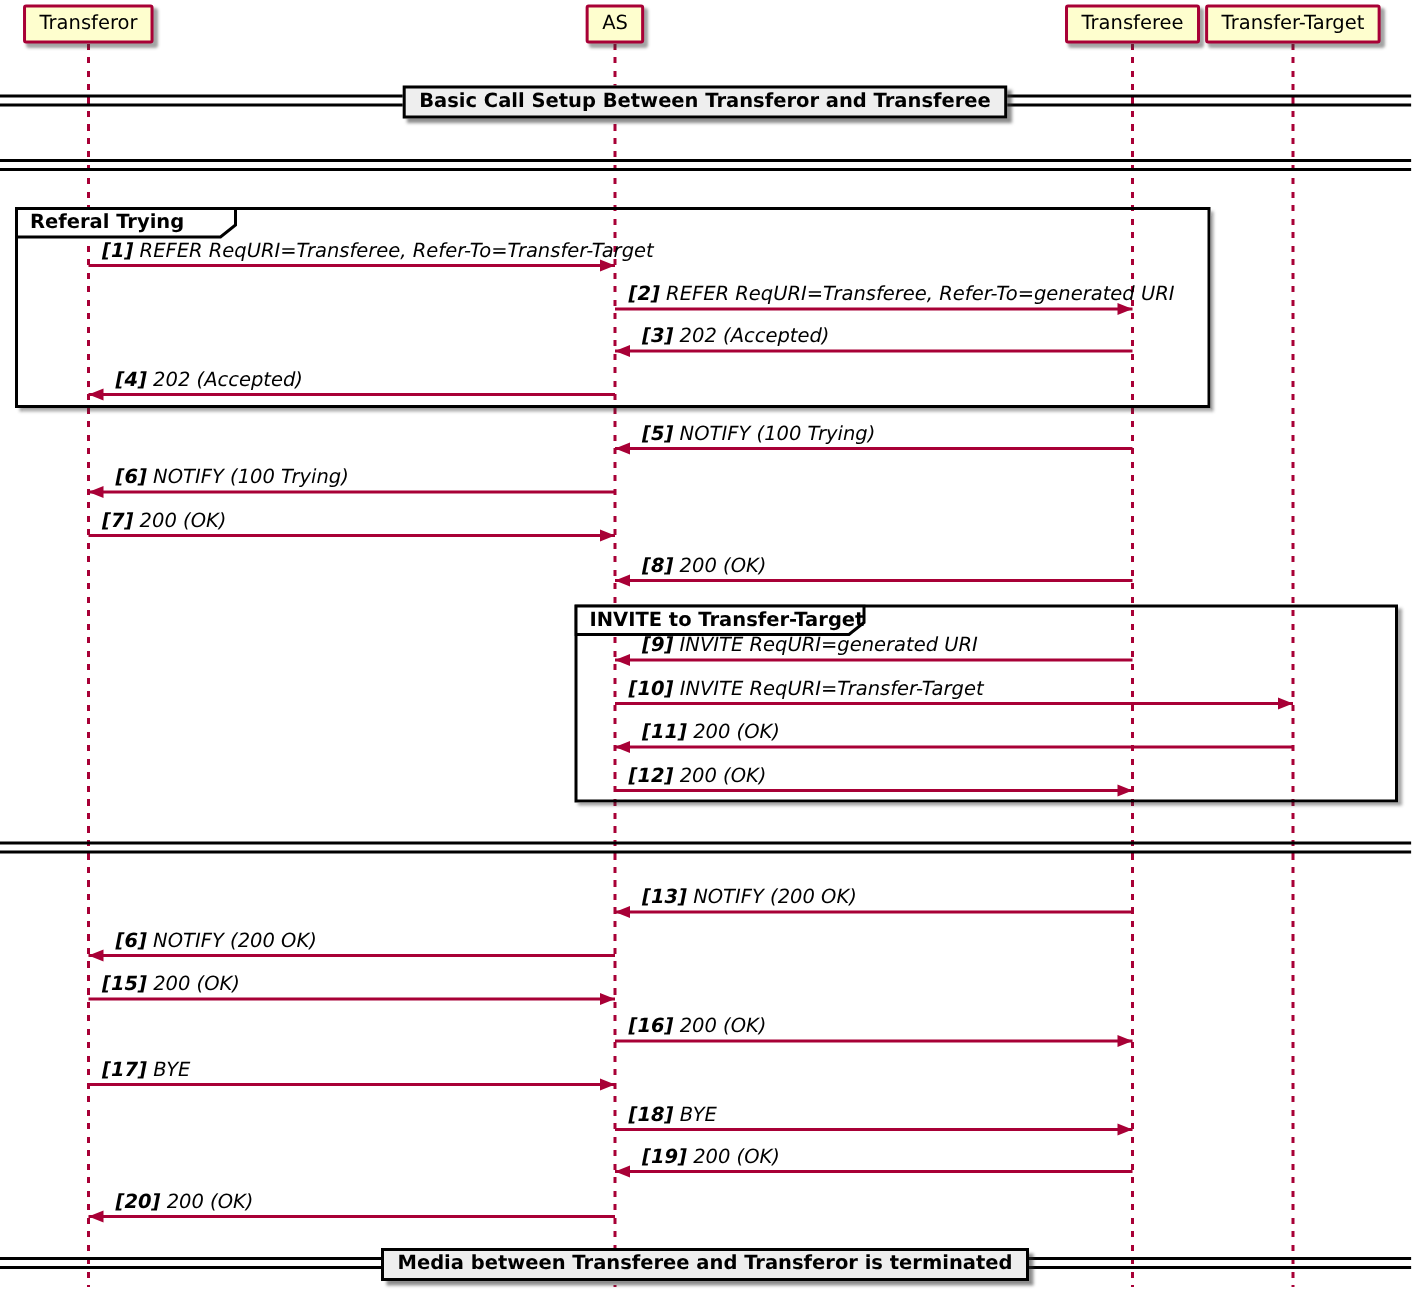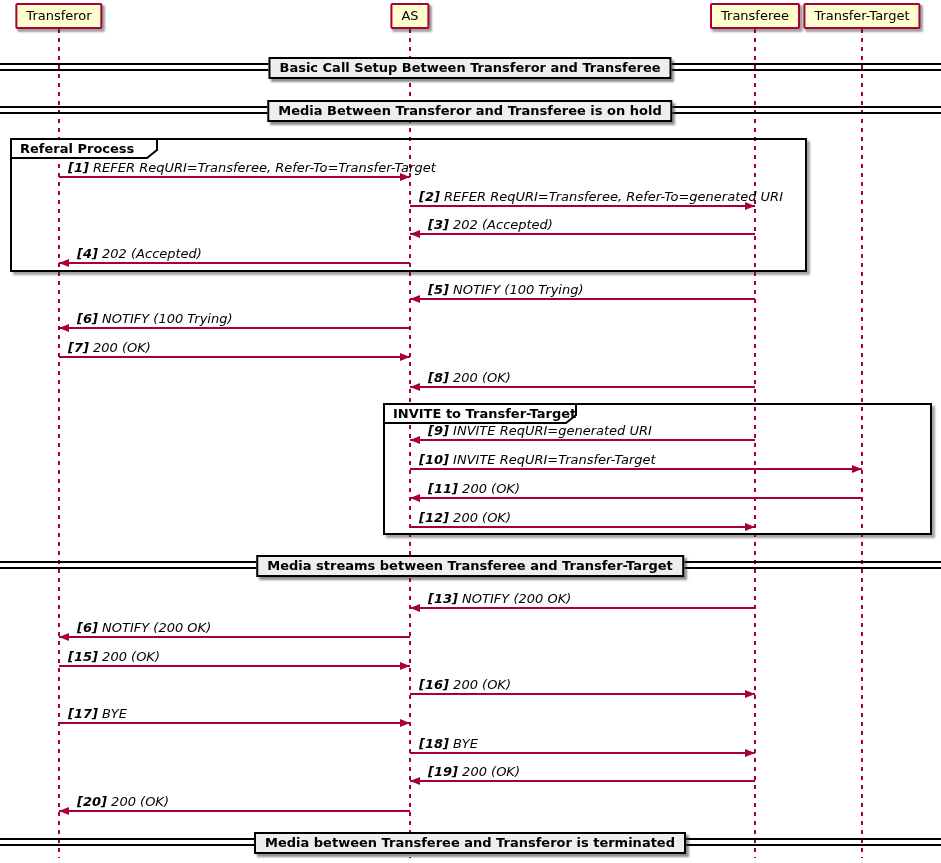--- a/index.html
+++ b/index.html
@@ -56,29 +56,27 @@
     <div class="divider-line" style="top: 106px;"></div>
     <div class="divider-line" style="top: 112px;"></div>
     <div class="divider-line" style="top: 561px;"></div>
     <div class="divider-line" style="top: 567px;"></div>
     <div class="divider-line" style="top: 838px;"></div>
     <div class="divider-line" style="top: 844px;"></div>
     <div class="group-frame" style="left: 10px; top: 138px; width: 797px; height: 134px;"></div>
     <div class="group-tab" style="left: 10px; top: 138px;"><svg width="150" height="22">
         <path d="M1,1 L147,1 L147,12 L137,20 L1,20 Z" fill="#FFFFFF" stroke="#000000" stroke-width="2"></path>
       </svg></div>
-    <div class="group-tab-label" style="left: 10px; top: 140px; width: 134px;">Referal Process</div>
+    <div class="group-tab-label" style="left: 10px; top: 140px; width: 134px;">Referal Trying</div>
     <div class="group-frame" style="left: 383px; top: 403px; width: 549px; height: 132px;"></div>
     <div class="group-tab" style="left: 383px; top: 403px;"><svg width="196" height="22">
         <path d="M1,1 L193,1 L193,12 L183,20 L1,20 Z" fill="#FFFFFF" stroke="#000000" stroke-width="2"></path>
       </svg></div>
     <div class="group-tab-label" style="left: 383px; top: 405px; width: 180px;">INVITE to Transfer-Target</div>
     <div class="divider-box" style="left: 470px; top: 57px;">Basic Call Setup Between Transferor and Transferee</div>
-    <div class="divider-box" style="left: 470px; top: 100px;">Media Between Transferor and Transferee is on hold</div>
-    <div class="divider-box" style="left: 470px; top: 555px;">Media streams between Transferee and Transfer-Target</div>
     <div class="divider-box" style="left: 470px; top: 832px;">Media between Transferee and Transferor is terminated</div>
     <div class="msg-line" style="left: 59px; top: 176.25px; width: 351px;"></div>
     <div class="arrowhead right" style="left: 400px; top: 172.5px;"></div>
     <div class="msg-label" style="left: 68px; top: 160px;"><span class="msg-num">[1]</span> REFER ReqURI=Transferee, Refer-To=Transfer-Target</div>
     <div class="msg-line" style="left: 410px; top: 205.25px; width: 345px;"></div>
     <div class="arrowhead right" style="left: 745px; top: 201.5px;"></div>
     <div class="msg-label" style="left: 419px; top: 189px;"><span class="msg-num">[2]</span> REFER ReqURI=Transferee, Refer-To=generated URI</div>
     <div class="msg-line" style="left: 410px; top: 233.25px; width: 345px;"></div>
     <div class="arrowhead left" style="left: 410px; top: 229.5px;"></div>
     <div class="msg-label" style="left: 428px; top: 217px;"><span class="msg-num">[3]</span> 202 (Accepted)</div>

